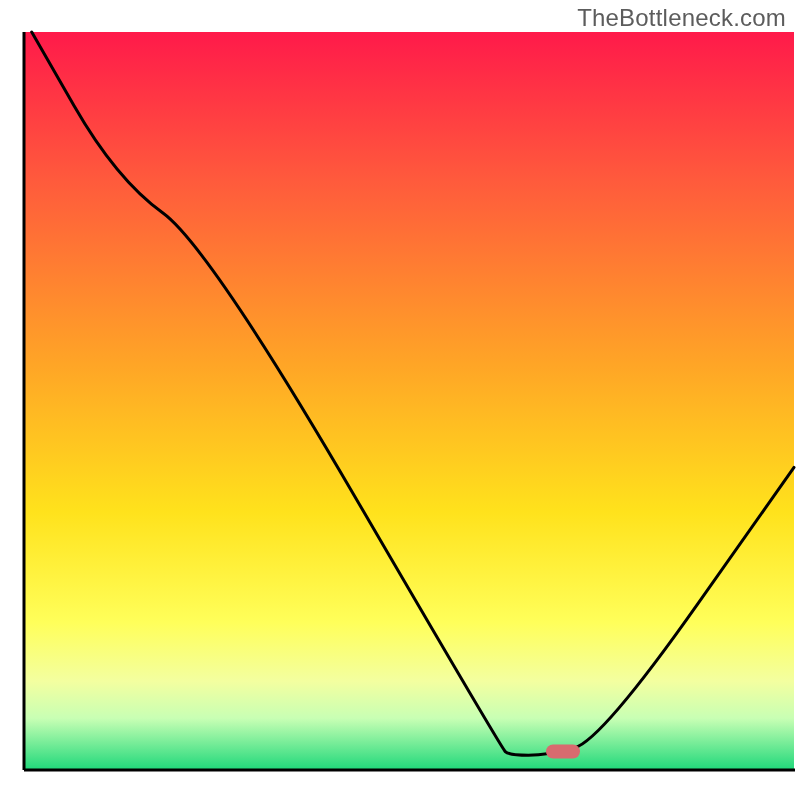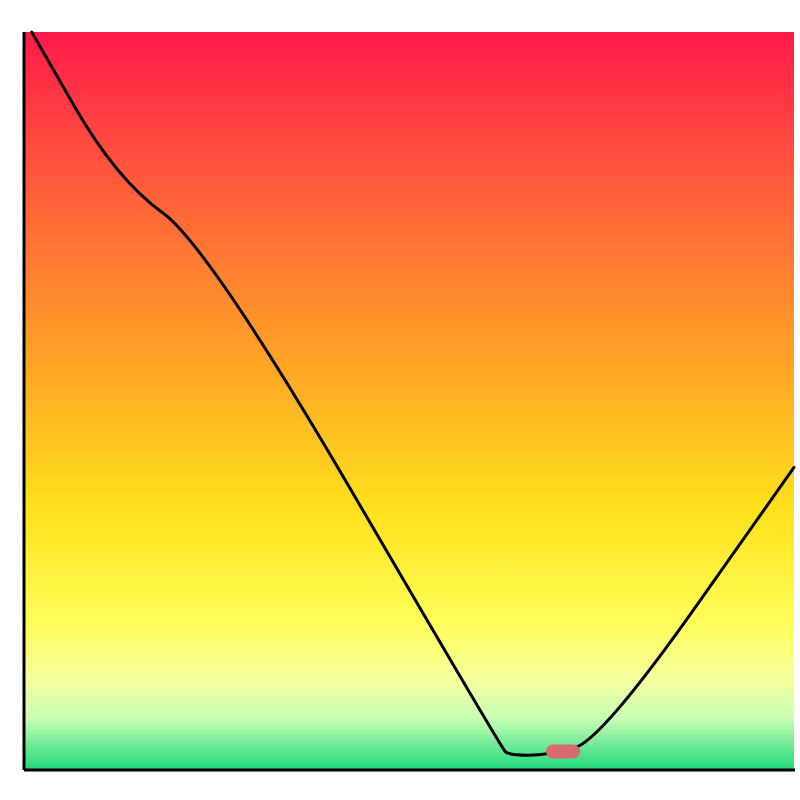--- a/index.html
+++ b/index.html
@@ -31,20 +31,21 @@
     left: 0;
     top: 0;
     width: 800px;
     height: 800px;
   }
 </style>
 </head>
 <body>
 
 <div class="wrap">
+  <div class="watermark">TheBottleneck.com</div>
 
   <svg class="chart" viewBox="0 0 800 800">
     <defs>
       <linearGradient id="bg" x1="0" y1="0" x2="0" y2="1">
           <stop offset="0%" stop-color="#ff1a4a"></stop>
           <stop offset="20%" stop-color="#ff5a3c"></stop>
           <stop offset="45%" stop-color="#ffa526"></stop>
           <stop offset="65%" stop-color="#ffe21c"></stop>
           <stop offset="80%" stop-color="#ffff5a"></stop>
           <stop offset="88%" stop-color="#f3ffa0"></stop>

